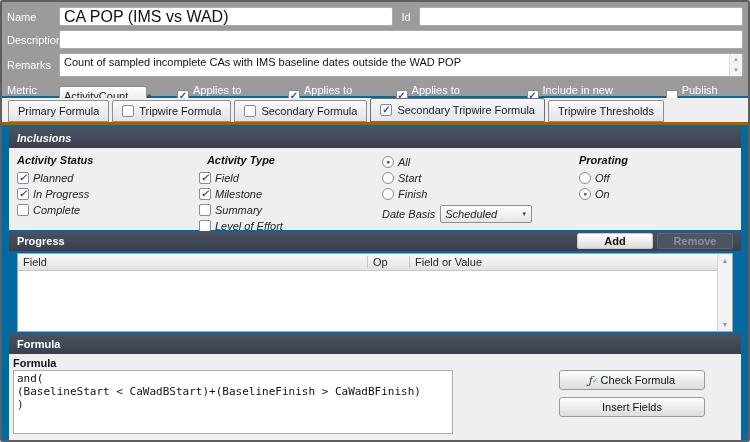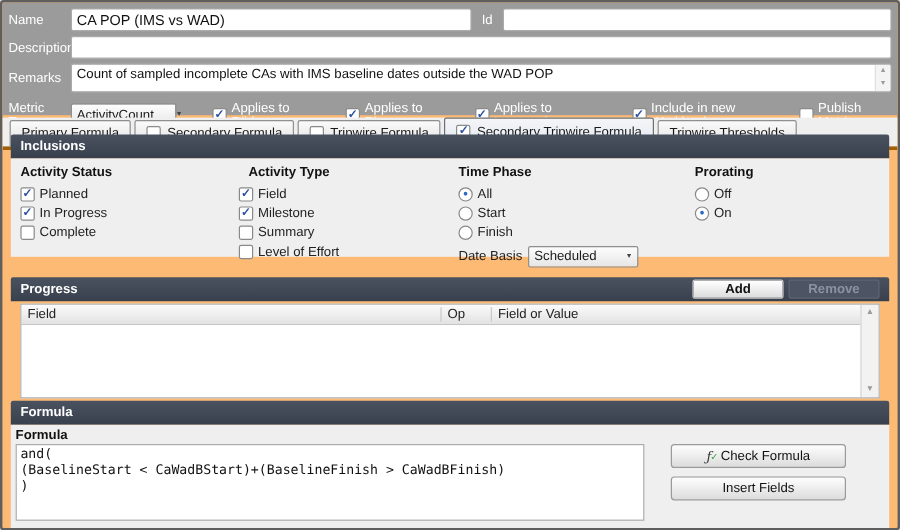--- a/index.html
+++ b/index.html
@@ -1,30 +1,30 @@
 <!DOCTYPE html>
 <html><head>
 <meta charset="utf-8">
 <style>
   * { margin:0; padding:0; box-sizing:border-box; }
   html,body { width:750px; height:442px; }
   body { font-family:"Liberation Sans", sans-serif; font-size:11px; color:#1a1a1a; background:#d7d7d7; }
 
   .window {
     position:relative; width:750px; height:442px;
-    background:#fdba74; border:2px solid #5e5e5e; border-radius:3px; overflow:hidden;
+    background:#0369a1; border:2px solid #5e5e5e; border-radius:3px; overflow:hidden;
   }
 
   
   .form-top { position:absolute; top:0; left:0; right:0; height:94px; background:#9b9b9b; padding:5px 5px 0 5px; }
   .frow { display:flex; align-items:center; margin-bottom:4px; }
   .flabel { width:52px; flex:0 0 52px; color:#ffffff; font-size:11px; }
   .tinput {
     height:19px; background:#ffffff; border:1px solid #ababab; border-radius:2px;
-    font-family:"Liberation Sans", sans-serif; font-size:12px; padding:0 4px; color:#111;
+    font-family:"Liberation Sans", sans-serif; font-size:16px; padding:0 4px; color:#111;
   }
   .name-input { width:334px; }
   .id-label { width:26px; text-align:center; color:#ffffff; flex:0 0 26px; }
   .grow { flex:1 1 auto; }
 
   .remarks-wrap {
     flex:1 1 auto; height:24px; background:#fff; border:1px solid #ababab; border-radius:2px;
     display:flex; align-items:stretch; overflow:hidden;
   }
   .remarks-text { flex:1; padding:2px 4px; font-size:11px; color:#111; white-space:nowrap; overflow:hidden; }
@@ -98,34 +98,34 @@
   .fh-op { width:42px; border-right:1px solid #c8c8c8; }
   .fh-value { flex:1; }
   .fbody { flex:1; background:#fff; }
   .vscroll { width:15px; background:#f2f2f2; border-left:1px solid #d5d5d5; display:flex; flex-direction:column; justify-content:space-between; }
   .vscroll .mini-arrow { height:13px; line-height:13px; font-size:7px; }
 
   
   .formula-body { position:relative; height:86px; background:#efefef; }
   .formula-sublabel { position:absolute; top:3px; left:4px; font-weight:bold; color:#111; }
   .formula-box {
-    position:absolute; top:16px; left:4px; width:524px; height:64px;
+    position:absolute; top:16px; left:4px; width:440px; height:64px;
     background:#fff; border:1px solid #ababab; resize:none;
     font-family:"DejaVu Sans Mono", monospace; font-size:11px; line-height:13px; color:#111; padding:1px 3px;
     white-space:pre; overflow:hidden;
   }
   .fbtn-col { position:absolute; top:16px; right:36px; width:146px; display:flex; flex-direction:column; }
   .fbtn {
     height:20px; margin-bottom:7px; background:linear-gradient(#fefefe,#dcdcdc); border:1px solid #9a9a9a;
     border-radius:3px; display:flex; align-items:center; justify-content:center; cursor:default; color:#111;
   }
   .fx-icon { font-style:italic; font-family:"DejaVu Serif", serif; color:#333; margin-right:1px; }
   .fx-tick { color:#3aa13a; font-size:8px; vertical-align:sub; margin-left:-2px; margin-right:2px; }
 
-  .sec-inclusions { top:110px; }
+  .sec-inclusions { top:126px;font-style:italic; }
   .sec-filters { top:229px; }
   .sec-formula { top:332px; }
 </style>
 </head>
 <body>
 
 <div class="window">
 
   <div class="form-top">
 
@@ -180,25 +180,25 @@
       </span>
     </div>
   </div>
 
   <div class="tabbar">
     <div class="tab">
       <span>Primary Formula</span>
     </div>
     <div class="tab">
       <span class="cb"></span>
-      <span>Secondary Formula</span>
+      <span>Tripwire Formula</span>
     </div>
     <div class="tab">
       <span class="cb"></span>
-      <span>Tripwire Formula</span>
+      <span>Secondary Formula</span>
     </div>
     <div class="tab active">
       <span class="cb">✓</span>
       <span>Secondary Tripwire Formula</span>
     </div>
     <div class="tab">
       <span>Tripwire Thresholds</span>
     </div>
   </div>
 
@@ -238,21 +238,20 @@
           <span class="cb"></span>
           <span>Summary</span>
         </div>
         <div class="opt-row">
           <span class="cb"></span>
           <span>Level of Effort</span>
         </div>
       </div>
 
       <div class="inc-col col-phase">
-        <div class="col-title">Time Phase</div>
         <div class="opt-row">
           <span class="radio">●</span>
           <span>All</span>
         </div>
         <div class="opt-row">
           <span class="radio"></span>
           <span>Start</span>
         </div>
         <div class="opt-row">
           <span class="radio"></span>

